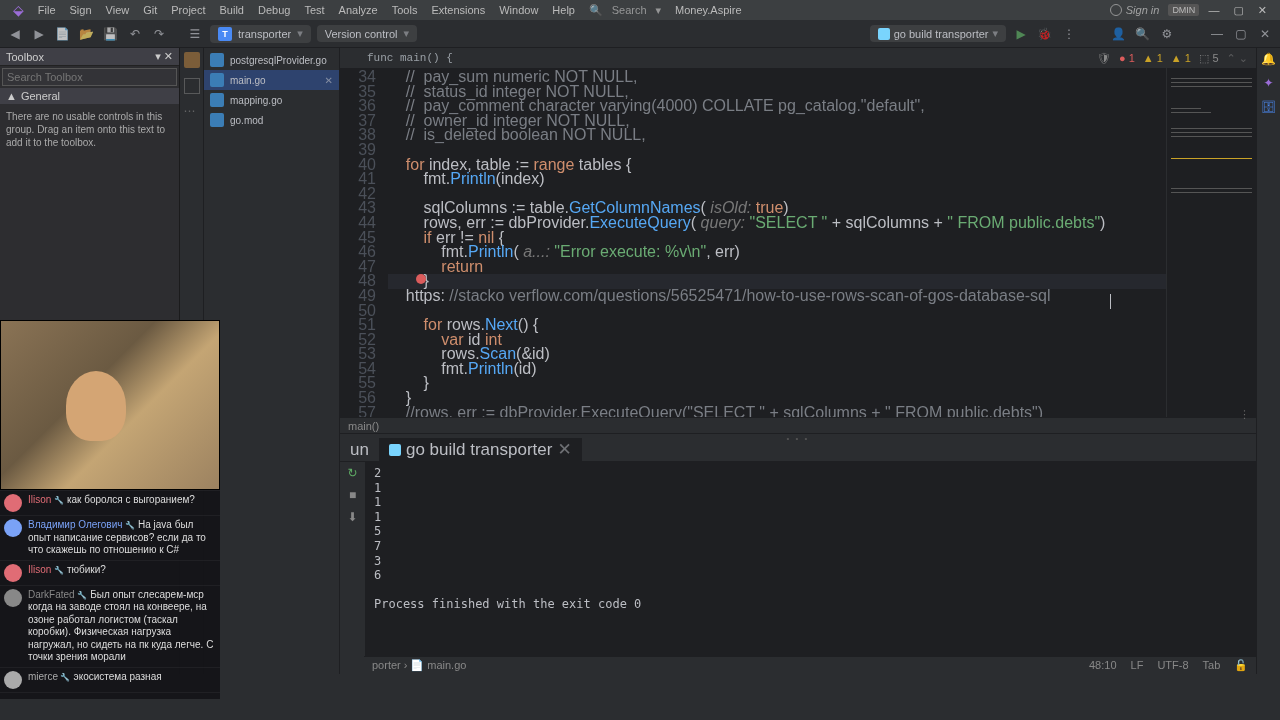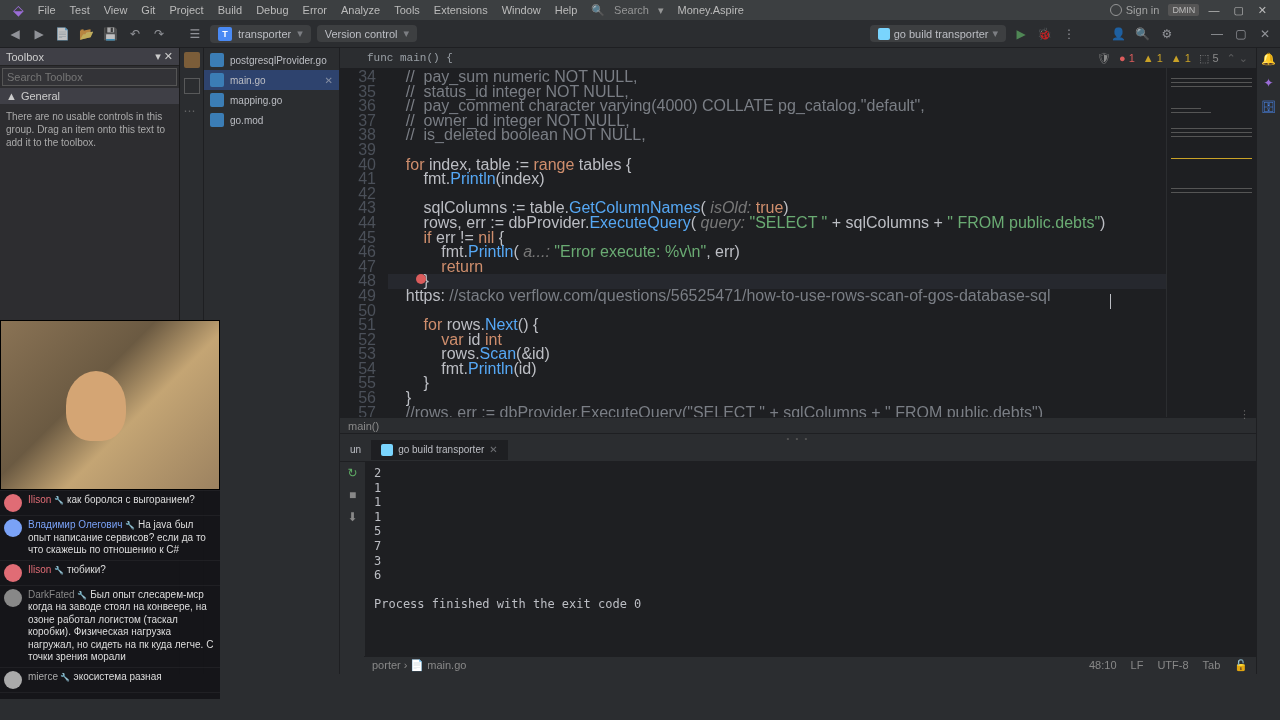--- a/index.html
+++ b/index.html
@@ -54,54 +54,54 @@
 .codelines div { height:14.6px; }
 .kw { color:#cf8e6d; } .fn { color:#56a8f5; } .str { color:#6aab73; } .cmt { color:#7a7e85; } .typ { color:#cf8e6d; } .param { color:#787878; font-style:italic; }
 .hl-line { background:#26282e; }
 .bp1 { position:absolute; left:32px; width:10px; height:10px; background:#db5c5c; border-radius:50%; }
 .minimap { width:90px; background:#1e1f22; border-left:1px solid #2b2d30; position:relative; }
 .minimap .m { position:absolute; left:4px; right:4px; height:1px; background:#555; }
 
 .split { height:5px; background:#2b2d30; border-top:1px solid #1e1f22; cursor:row-resize; position:relative; }
 .split .dots { position:absolute; left:50%; transform:translateX(-50%); letter-spacing:2px; color:#555; font-size:8px; }
 .runpanel { height:218px; background:#1e1f22; display:flex; flex-direction:column; }
-.run-tabs { height:24px; display:flex; align-items:center; background:#2b2d30; border-bottom:1px solid #1e1f22; font-size:10px; }
+.run-tabs { height:24px; display:flex; align-items:center; background:#2b2d30; border-bottom:1px solid #1e1f22; font-size:17px; }
 .run-tab { padding:4px 10px; display:flex; align-items:center; gap:5px; }
 .run-tab.active { background:#1e1f22; }
 .run-body { flex:1; display:flex; }
 .run-gutter { width:26px; background:#2b2d30; border-right:1px solid #1e1f22; display:flex; flex-direction:column; align-items:center; padding-top:4px; gap:8px; }
 .run-out { flex:1; padding:4px 8px; font-family:Consolas,monospace; font-size:12px; color:#bcbec4; line-height:14.6px; white-space:pre; }
 .nav-crumb { height:18px; background:#2b2d30; border-top:1px solid #1e1f22; display:flex; align-items:center; padding:0 8px; font-size:11px; color:#888; gap:4px; justify-content:space-between;margin-left:24px; }
 
 .status { height:22px; background:#2b2d30; border-top:1px solid #1e1f22; display:flex; align-items:center; padding:0 8px; font-size:11px; color:#9aa0a6; gap:14px; justify-content:flex-end;margin-top:48px; }
 .status .left { margin-right:auto; display:flex; gap:8px; }
 
 .taskbar { height:24px; background:#1b1b1c; display:flex; align-items:center; padding:0 4px; gap:4px; }
 .task-ico { width:24px; height:20px; display:flex; align-items:center; justify-content:center; border-radius:2px; }
 .tico { width:16px; height:16px; border-radius:3px; }
 .task-right { margin-left:auto; display:flex; align-items:center; gap:8px; font-size:10px; color:#ccc; }
 
 .rstrip { width:24px; background:#2b2d30; border-left:1px solid #1e1f22; display:flex; flex-direction:column; align-items:center; padding-top:4px; gap:10px; }
 .caret { top:226px; left:726px; width:1px; height:13px; background:#bcbec4; position:absolute; }
-.sign-in { opacity:.8; display:flex; align-items:center; gap:4px; }
+.sign-in { opacity:.8; display:flex; align-items:center; gap:4px;font-style:italic; }
 .sign-in::before { content:""; width:12px; height:12px; border:1.5px solid #aaa; border-radius:50%; display:inline-block; box-sizing:border-box; }
 </style>
 </head>
 <body>
 
 <div class="menubar">
   <span style="color:#9b6dd7;font-size:14px;">⬙</span>
   <span>File</span>
-    <span>Test</span>
+    <span>Sign</span>
     <span>View</span>
     <span>Git</span>
     <span>Project</span>
     <span>Build</span>
     <span>Debug</span>
-    <span>Error</span>
+    <span>Test</span>
     <span>Analyze</span>
     <span>Tools</span>
     <span>Extensions</span>
     <span>Window</span>
     <span>Help</span>
   <span class="search">🔍 <span>Search</span> ▾</span>
   <span>Money.Aspire</span>
   <span class="spacer"></span>
   <span class="sign-in">Sign in</span>
   <span style="background:#555;padding:1px 4px;border-radius:2px;font-size:9px;">DMIN</span>

